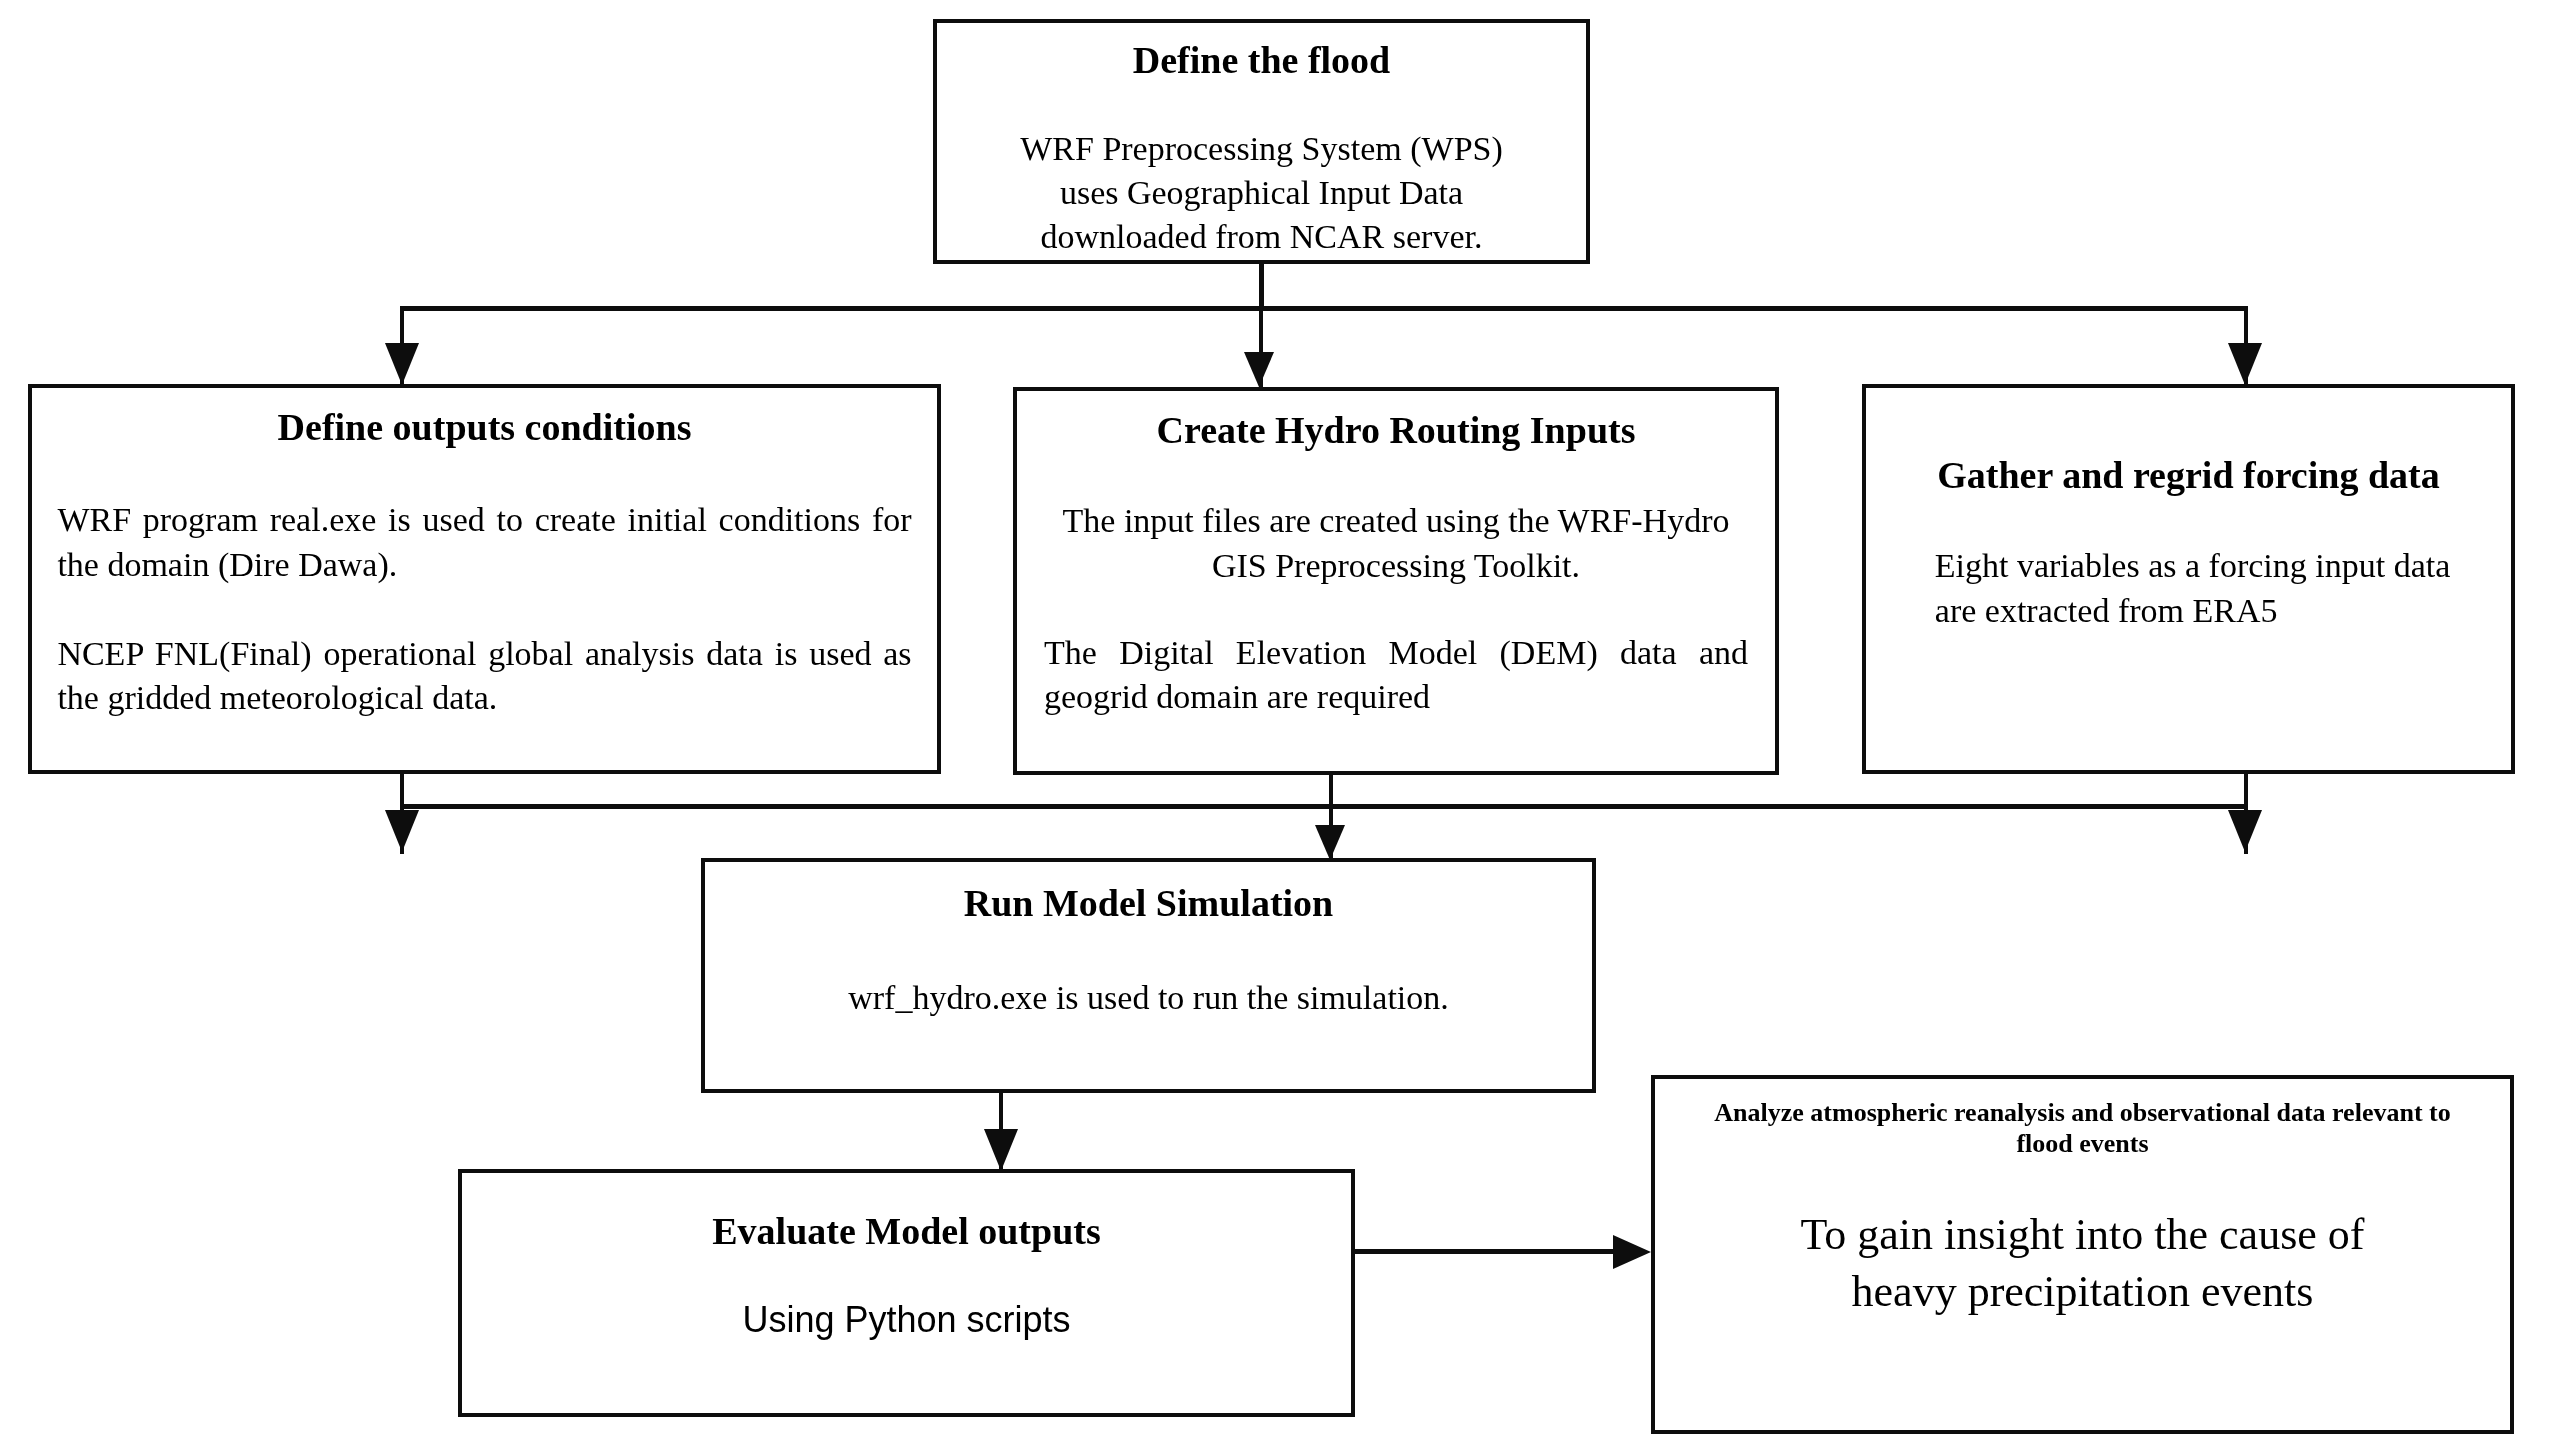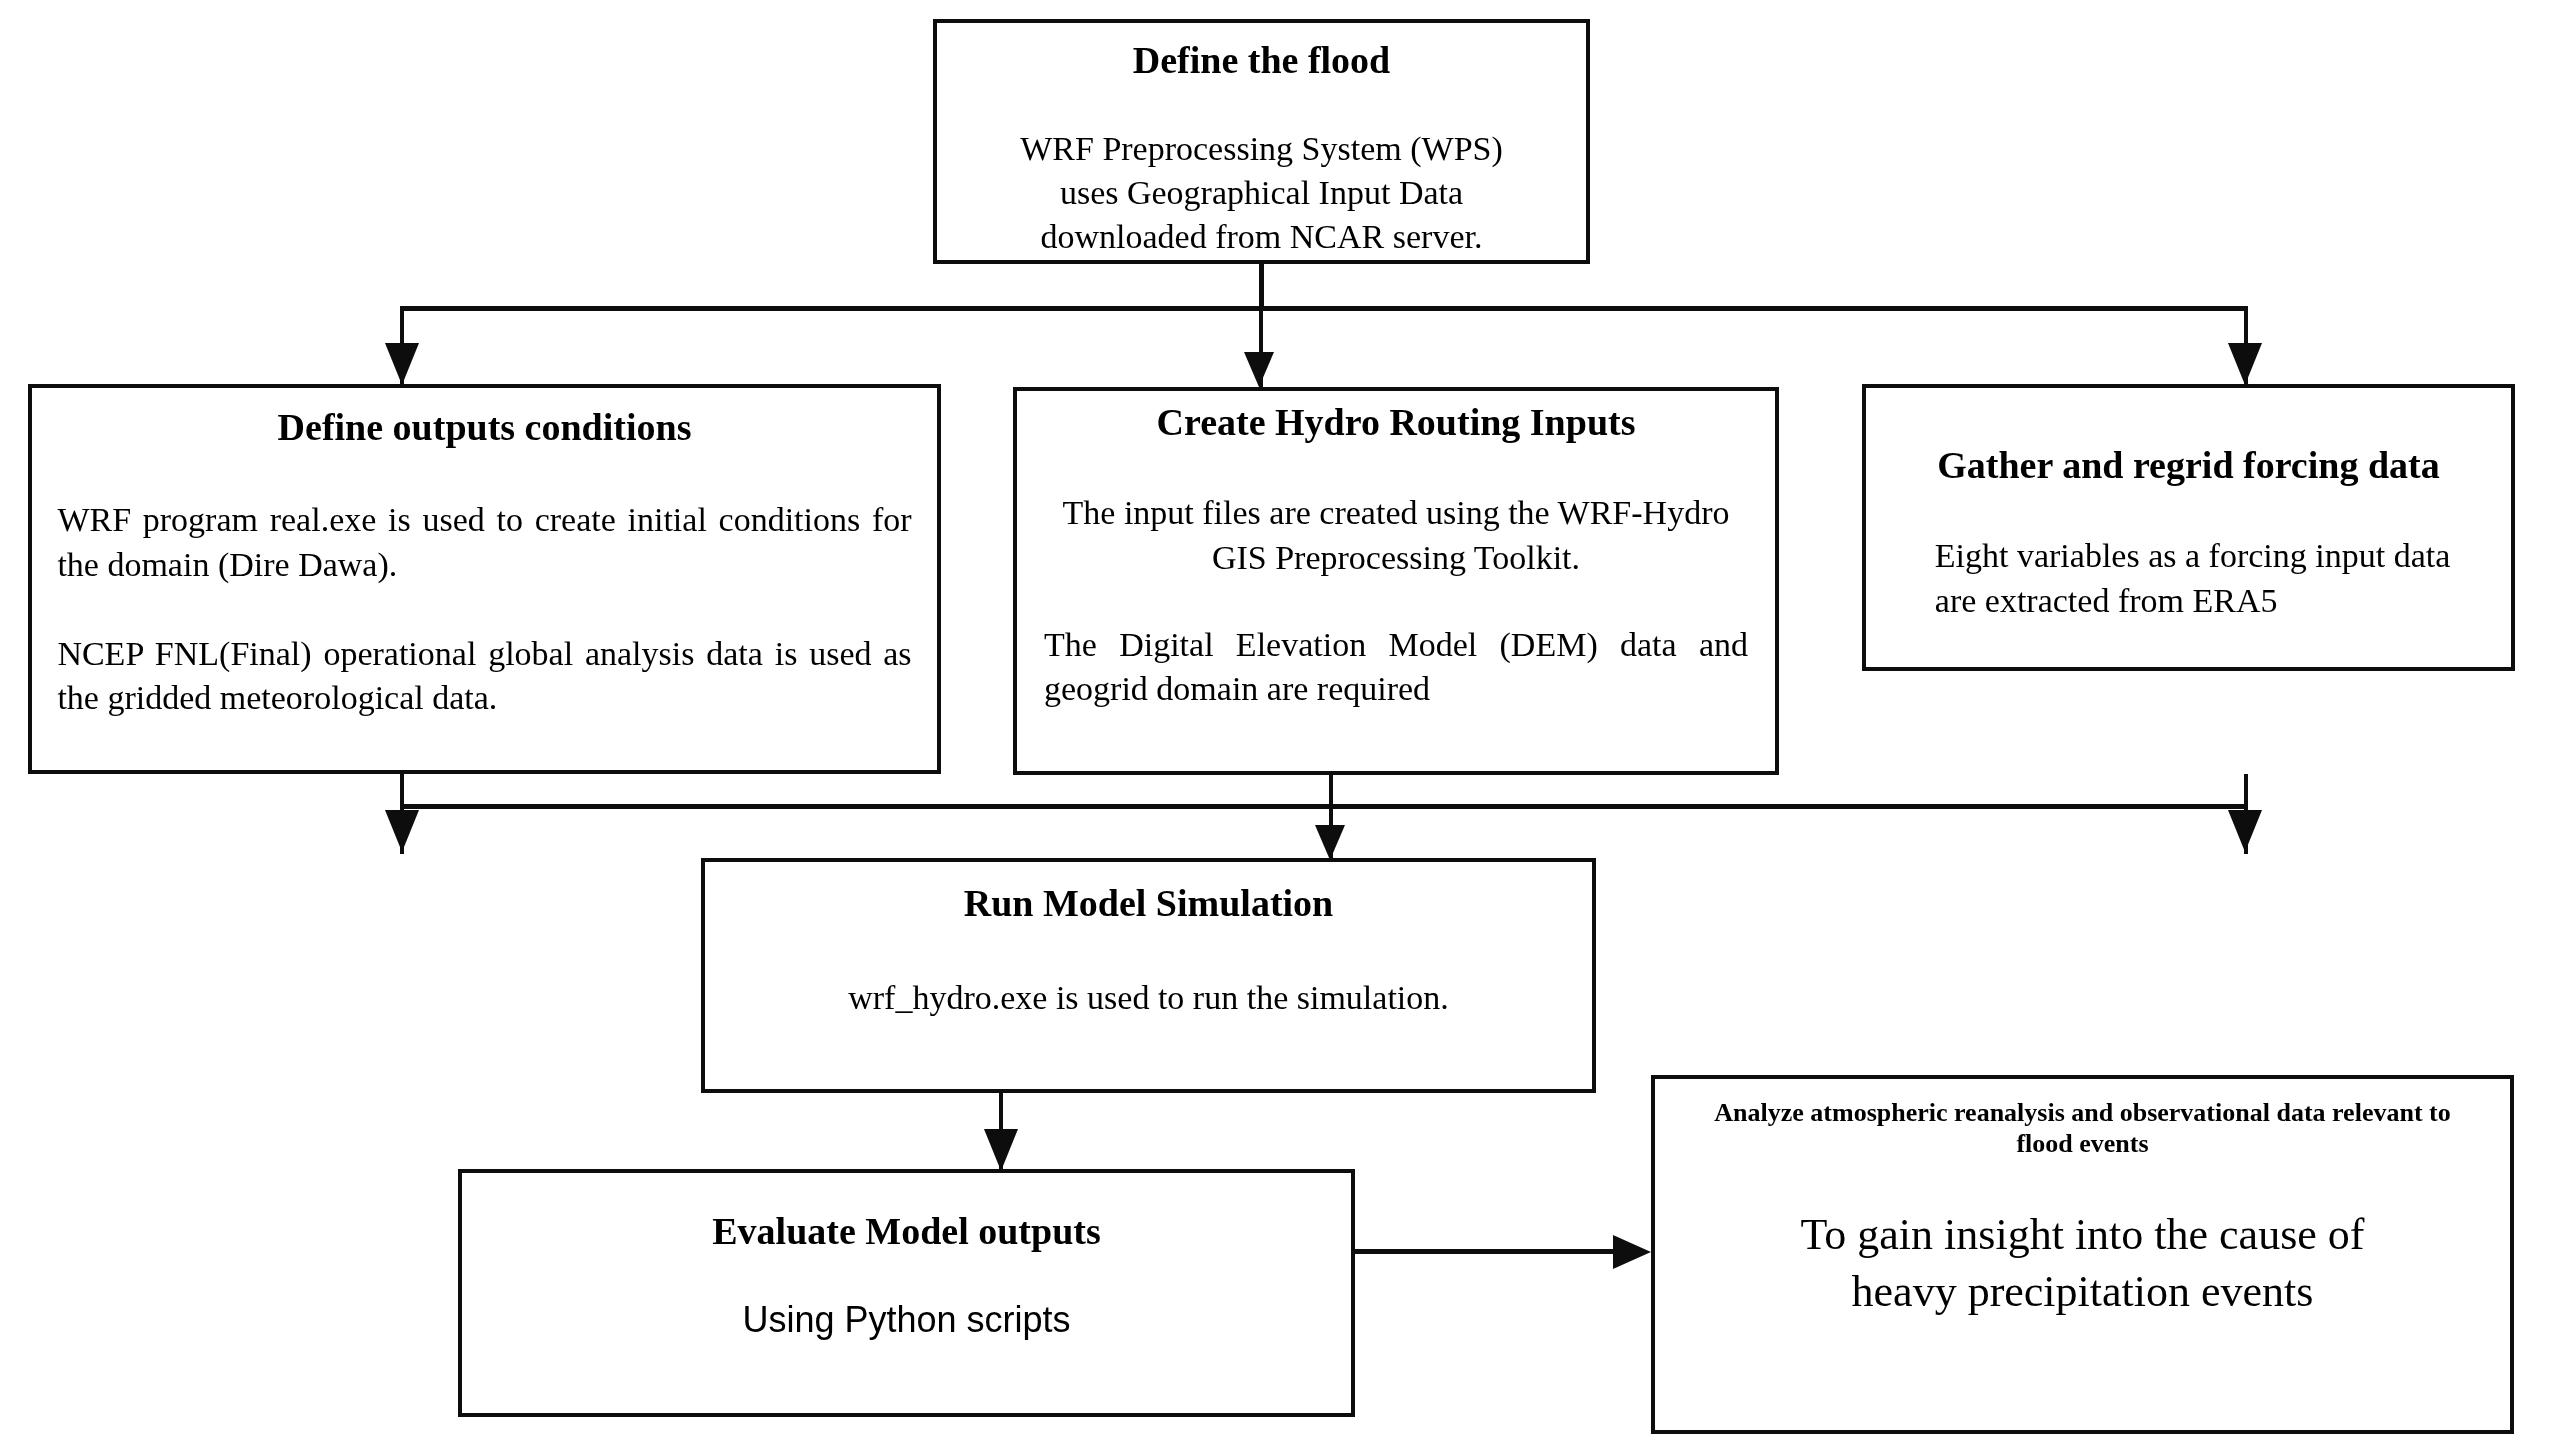--- a/index.html
+++ b/index.html
@@ -101,27 +101,27 @@
 
   <div class="vline-thin" style="left:2244px; top:306px; height:78px;"></div>
   <div class="arrow-down" style="left:2228px; top:343px;"></div>
 
   <div class="node" style="left:28px; top:384px; width:913px; height:390px; padding-top:16px;">
     <div class="node-title" style="font-size:38px;">Define outputs conditions</div>
     <div class="node-body body-just" style="font-size:34px; margin-top:48px; padding:0 6.4px;">WRF program real.exe is used to create initial conditions for the domain (Dire Dawa).</div>
     <div class="node-body body-just" style="font-size:34px; margin-top:45px; padding:0 6.4px;">NCEP FNL(Final) operational global analysis data is used as the gridded meteorological data.</div>
   </div>
 
-  <div class="node" style="left:1013px; top:387px; width:766px; height:388px; padding-top:8px;">
+  <div class="node" style="left:1013px; top:387px; width:766px; height:388px; padding-top:16px;">
     <div class="node-title" style="font-size:38px;">Create Hydro Routing Inputs</div>
     <div class="node-body body-center" style="font-size:34px; margin-top:46px; padding:0 8px;">The input files are created using the WRF-Hydro GIS Preprocessing Toolkit.</div>
     <div class="node-body body-just" style="font-size:34px; margin-top:43px; padding:0 8px;">The Digital Elevation Model (DEM) data and geogrid domain are required</div>
   </div>
 
-  <div class="node" style="left:1862px; top:384px; width:653px; height:287px; padding-top:16px;">
+  <div class="node" style="left:1862px; top:384px; width:653px; height:390px; padding-top:26px;">
     <div class="node-title" style="font-size:38px; margin-top:38px; padding:0 26px;">Gather and regrid forcing data</div>
     <div class="node-body body-left" style="font-size:34px; margin-top:46px; padding:0 4.8px;margin-left:45px;">Eight variables as a forcing input data are extracted from ERA5</div>
   </div>
 
   <div class="vline-thin" style="left:400px; top:774px; height:80px;"></div>
   <div class="arrow-down" style="left:385px; top:810px;"></div>
 
   <div class="vline-thin" style="left:2244px; top:774px; height:80px;"></div>
   <div class="arrow-down" style="left:2228px; top:810px;"></div>
 

